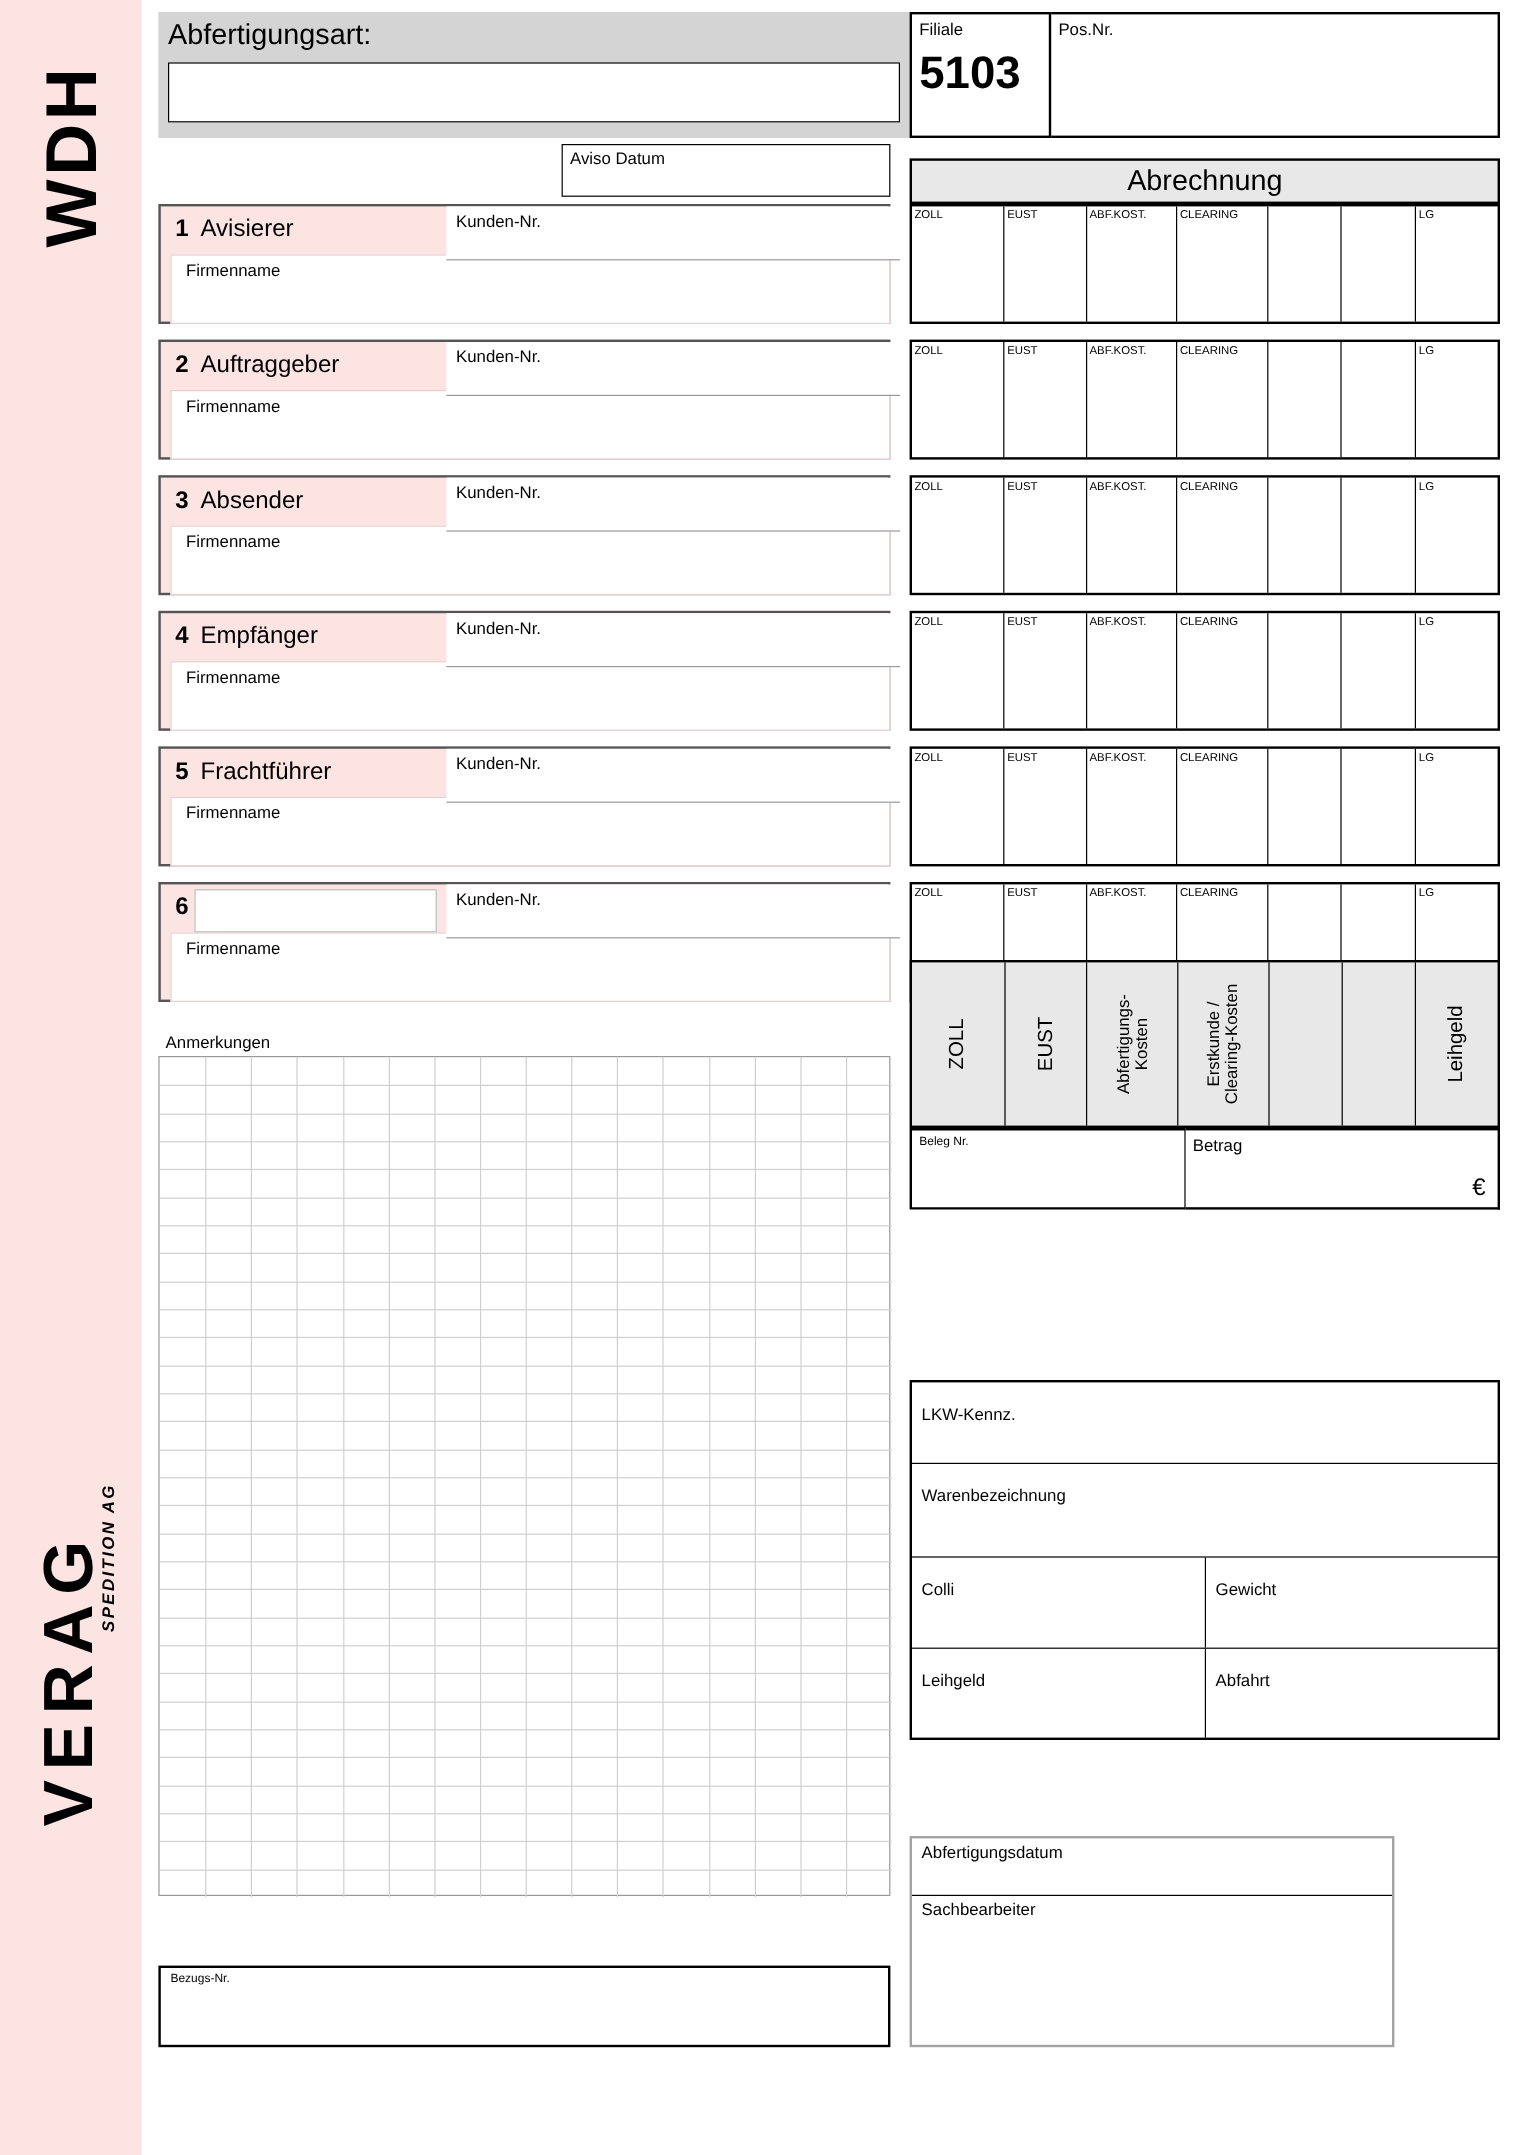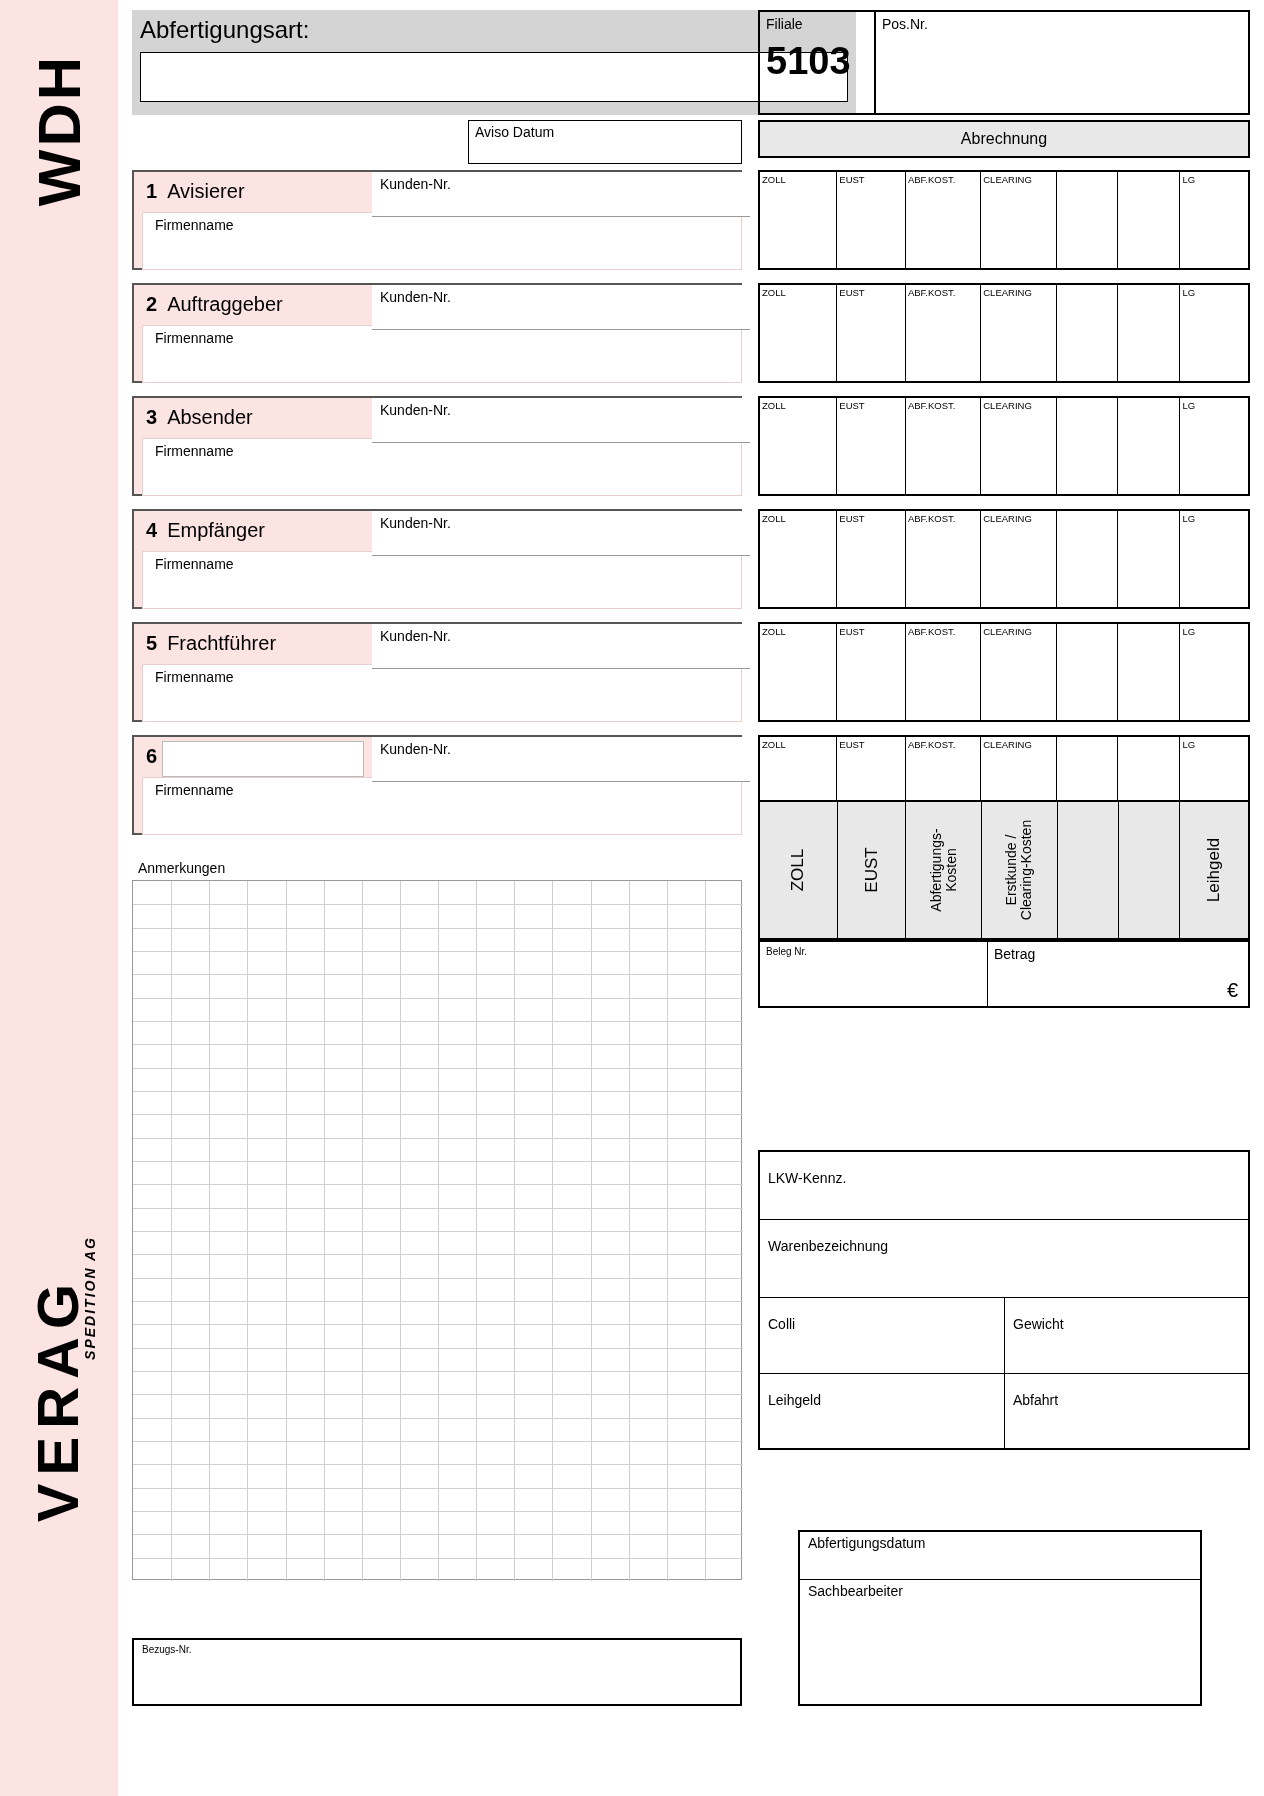--- a/index.html
+++ b/index.html
@@ -68,21 +68,21 @@
   .sheet {
     position: absolute;
     left: 118px; top: 0;
     width: 1146px; height: 1796px;
   }
 
   .abs { position: absolute; box-sizing: border-box; }
 
   
   .abfert-box {
-    left: 14px; top: 10px; width: 724px; height: 105px;
+    left: 14px; top: 10px; width: 626px; height: 105px;
     background: #d4d4d4;
     padding: 6px 8px 0 8px;
   }
   .abfert-label { font-size: 24px; }
   .abfert-input {
     margin-top: 8px;
     background: #fff;
     border: 1px solid #000;
     height: 48px;
   }
@@ -106,25 +106,25 @@
   
   .aviso-box {
     left: 350px; top: 120px; width: 274px; height: 44px;
     border: 1px solid #000;
     padding: 3px 6px; font-size: 14px;
     background: #fff;
   }
 
   
   .abrechnung-hdr {
-    left: 640px; top: 120px; width: 492px; height: 38px;
+    left: 640px; top: 132px; width: 492px; height: 38px;
     border: 2px solid #000;
     background: #e8e8e8;
     text-align: center;
-    font-size: 16px;
+    font-size: 24px;
     line-height: 34px;
   }
 
   
   .party {
     left: 14px; width: 610px; height: 100px;
     border: 2px solid #555;
     background: #fbe4e2;
   }
   .party-numtitle {
@@ -245,22 +245,21 @@
   .lkwrow { position: absolute; left: 0; width: 100%; border-bottom: 1px solid #000; box-sizing: border-box; }
   .lkwrow:last-child { border-bottom: none; }
   .lkwcell { position: absolute; top: 0; height: 100%; box-sizing: border-box; padding: 18px 8px; font-size: 14px; }
   .lkwcell.right { left: 50%; width: 50%; border-left: 1px solid #000; }
   .lkwcell.left { left: 0; width: 50%; }
   .lkwcell.full { left: 0; width: 100%; }
 
   
   .abfdatblock {
     left: 640px; top: 1530px; width: 404px; height: 176px;
-    border: 2px solid #000000;
-    margin-left: 40px;
+    border: 2px solid #a3a3a3;
   }
   .abfdat-row1 {
     position: absolute; left: 0; top: 0; width: 100%; height: 48px;
     border-bottom: 1px solid #000; box-sizing: border-box;
     padding: 3px 8px; font-size: 14px;
   }
   .abfdat-row2 {
     position: absolute; left: 0; top: 48px; width: 100%; height: 128px;
     box-sizing: border-box; padding: 3px 8px; font-size: 14px;
   }

